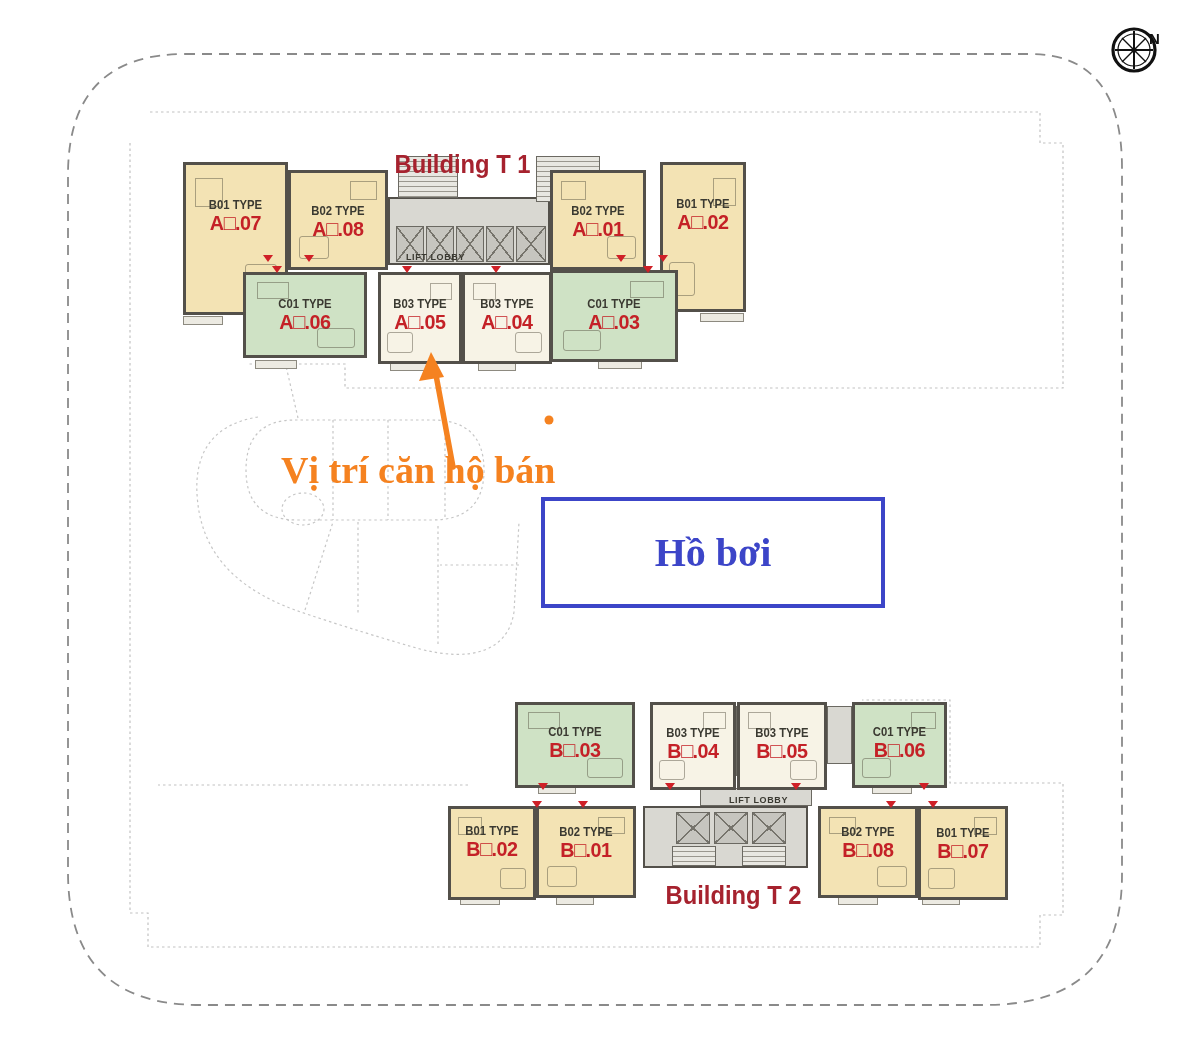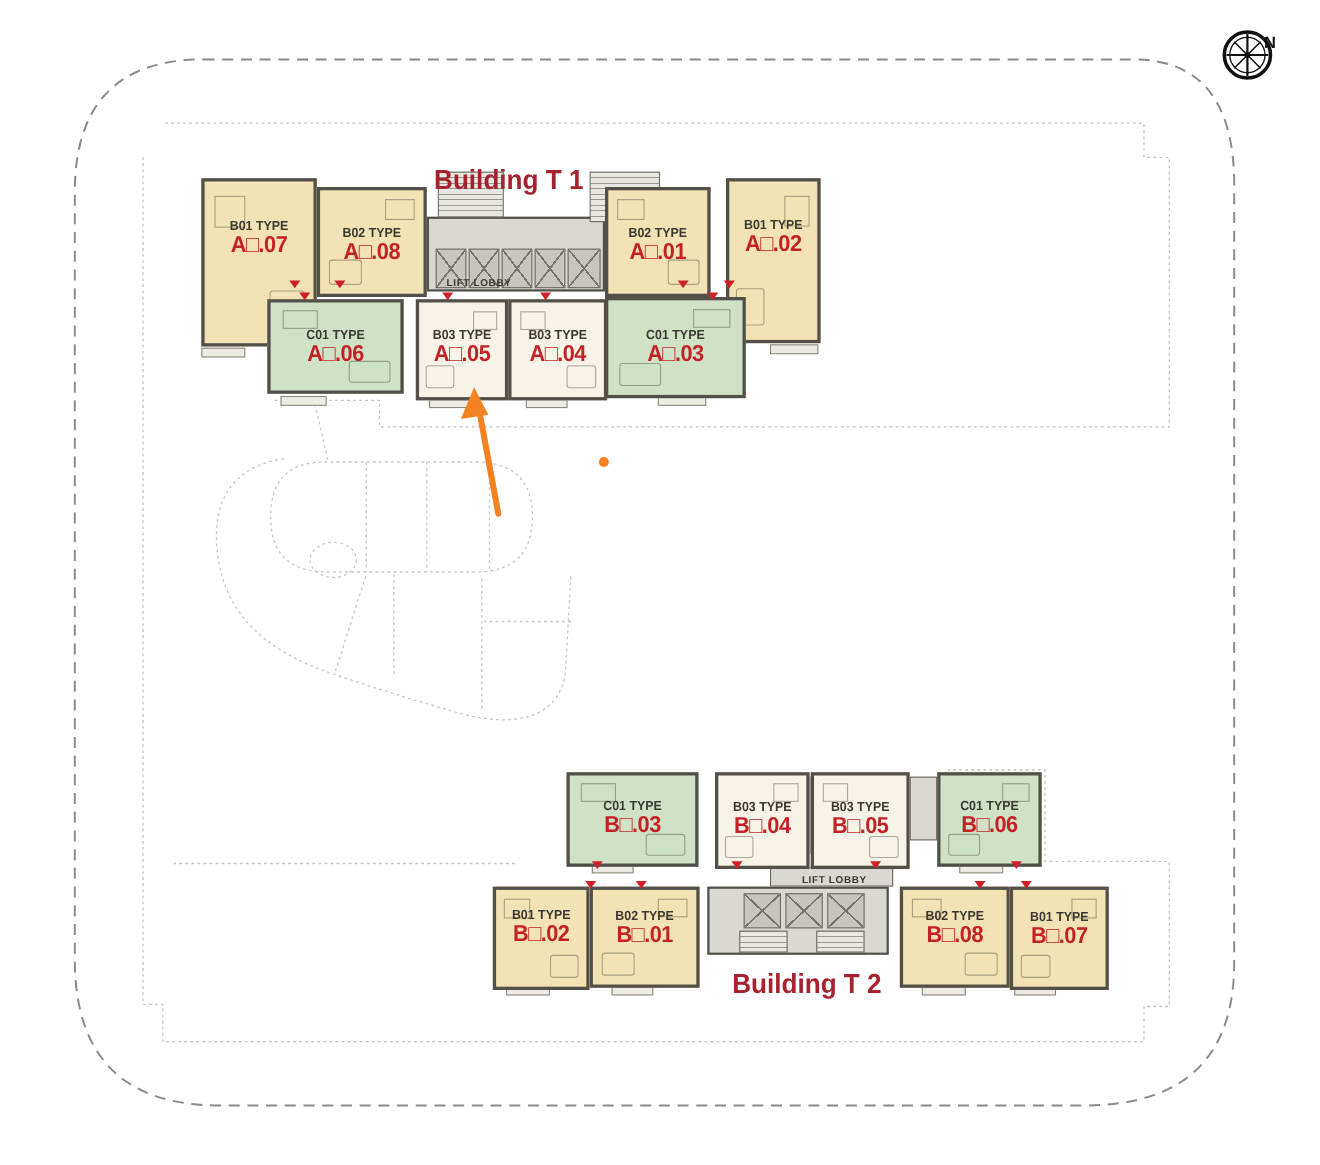--- a/index.html
+++ b/index.html
@@ -55,20 +55,24 @@
       <ellipse cx="303" cy="509" rx="21" ry="16"></ellipse>
       <path d="M333,420 V520 M388,420 V520 M445,421 V519"></path>
       <path d="M358,522 V614 M438,526 V645 M519,565 H440 M305,610 L333,522 M298,418 L286,366"></path>
     </g>
   </svg>
 
   <div id="bldg1" class="bldg-label" style="color: rgb(166, 34, 46);">Building T 1</div>
   <div id="bldg2" class="bldg-label" style="color: rgb(166, 34, 46);">Building T 2</div>
   <div id="lift1" class="lift-label" style="color: rgb(58, 57, 49);">LIFT LOBBY</div>
   <div id="lift2" class="lift-label" style="color: rgb(58, 57, 49);">LIFT LOBBY</div>
+  <div id="sale-label" style="color: rgb(245, 130, 32);">Vị trí căn hộ bán</div>
+  <div id="pool-box" style="border-color: rgb(60, 69, 200);">
+    <span id="pool-label" style="color: rgb(60, 69, 200);">Hồ bơi</span>
+  </div>
 
   <svg id="svg-fg" class="layer" width="1200" height="1059">
     <g>
       <path d="M453,467 L436,375" stroke="#f58220" stroke-width="5.5" stroke-linecap="round" fill="none"></path>
       <polygon points="431,352 419,381 444,377" fill="#f58220"></polygon>
       <circle cx="549" cy="420" r="4.5" fill="#f58220"></circle>
     </g>
     <g stroke="#111" fill="none">
       <circle cx="1134" cy="50" r="21" stroke-width="3.2"></circle>
       <circle cx="1134" cy="50" r="16" stroke-width="1.2"></circle>

